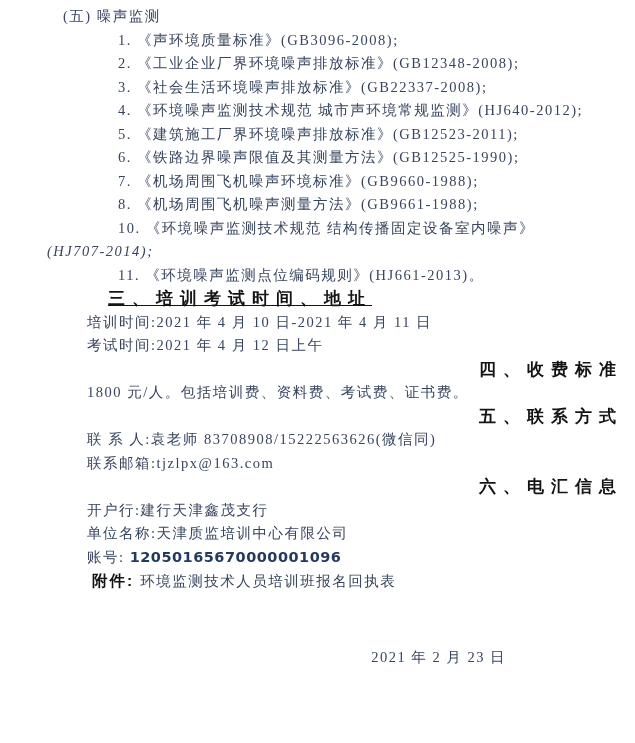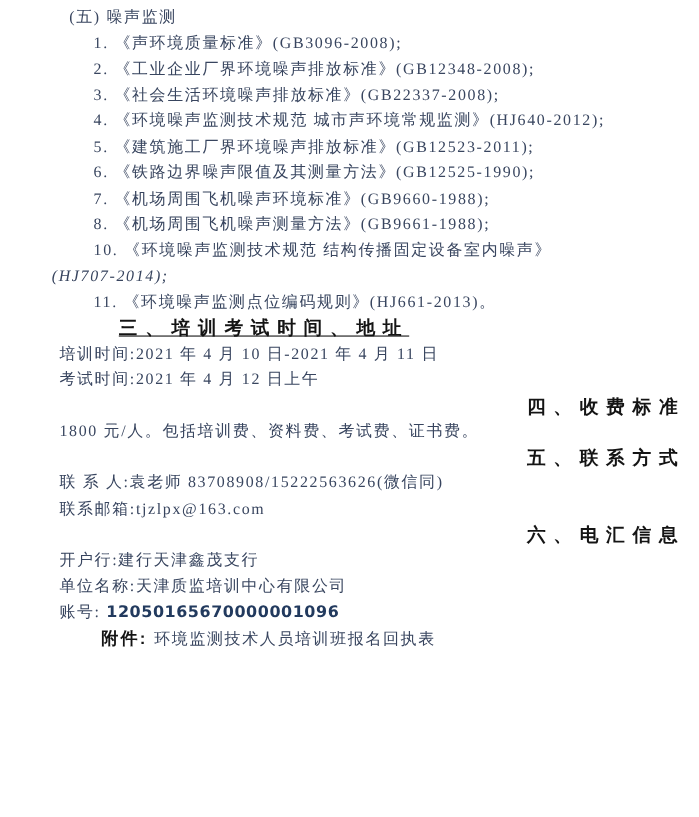--- a/index.html
+++ b/index.html
@@ -18,28 +18,28 @@
   #doc-lines {
     padding-top: 5px;
   }
   .line {
     height: 23.5px;
     line-height: 23.5px;
     white-space: pre;
     font-size: 14.5px;
     letter-spacing: 1.5px;
     color: var(--ink, #38455f);
-    padding-left: 54px;
+    padding-left: 87px;
     overflow: hidden;
   }
   .line.sec {            
     padding-left: 63px;
   }
   .line.item {           
-    padding-left: 85px;
+    padding-left: 118px;
   }
   .line.wrap {           
     padding-left: 47px;
     font-style: italic;
   }
   .line.h1, .line.h2 {   
     font-family: "Liberation Sans", sans-serif;
     font-weight: bold;
     font-size: 17px;
     letter-spacing: 7px;
@@ -99,13 +99,14 @@
       <div class="line body">1800 元/人。包括培训费、资料费、考试费、证书费。</div>
       <div class="line h2">五、联系方式</div>
       <div class="line body">联 系 人:袁老师 83708908/15222563626(微信同)</div>
       <div class="line body">联系邮箱:tjzlpx@163.com</div>
       <div class="line h2">六、电汇信息</div>
       <div class="line body">开户行:建行天津鑫茂支行</div>
       <div class="line body">单位名称:天津质监培训中心有限公司</div>
       <div class="line account"><span class="lab">账号: </span><span class="acct-num">12050165670000001096</span></div>
       <div class="line attach"><span class="lab">附件:</span><span>环境监测技术人员培训班报名回执表</span></div>
     </div>
+  <div class="date-line">2021 年 2 月 23 日</div>
 </div>
 
 </body></html>

